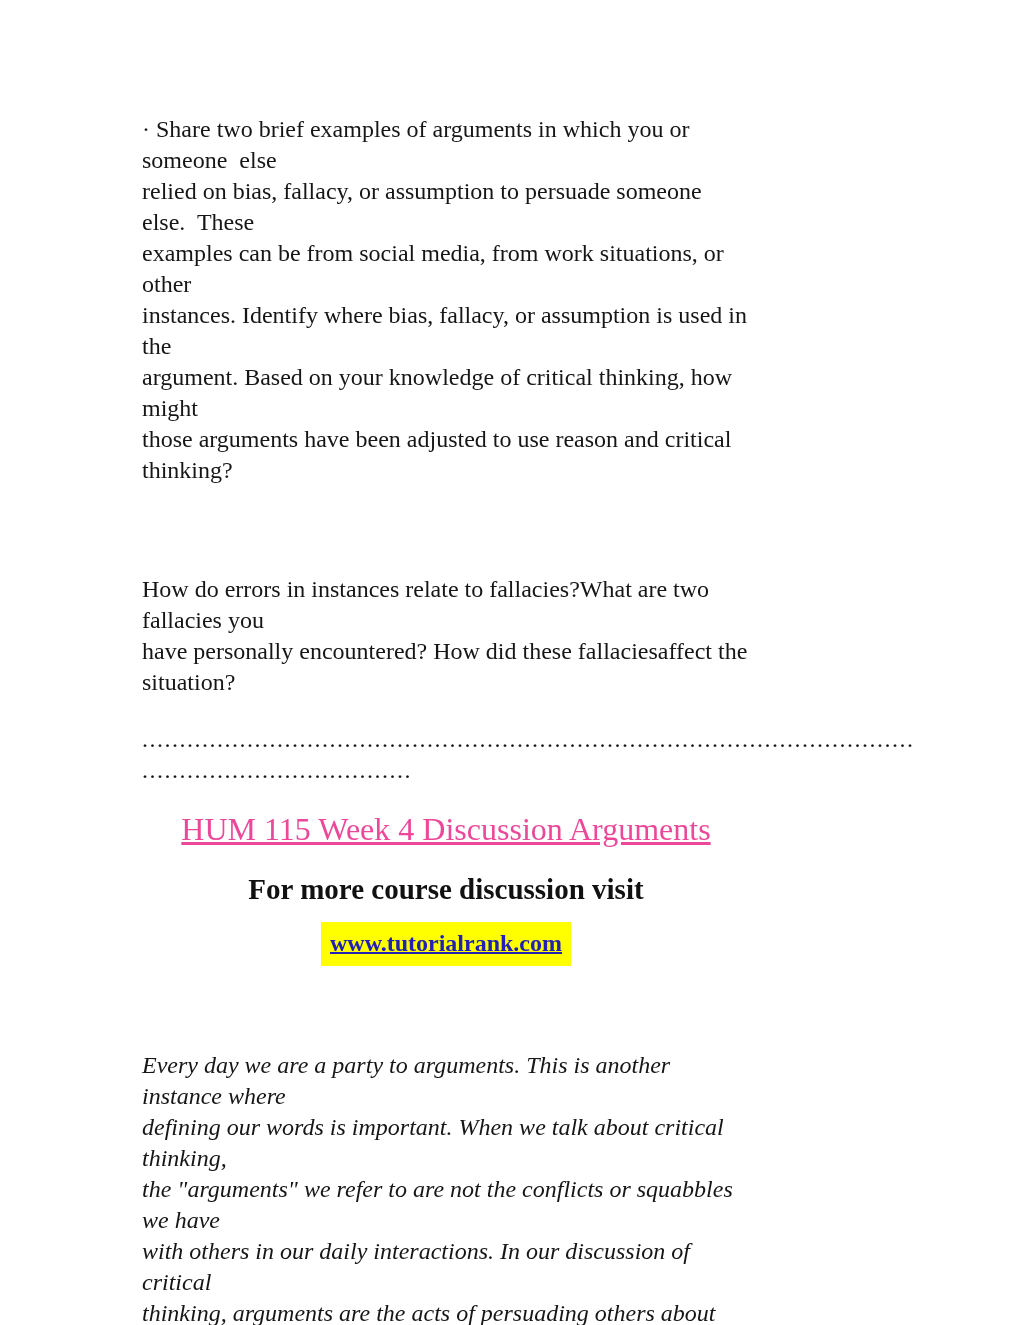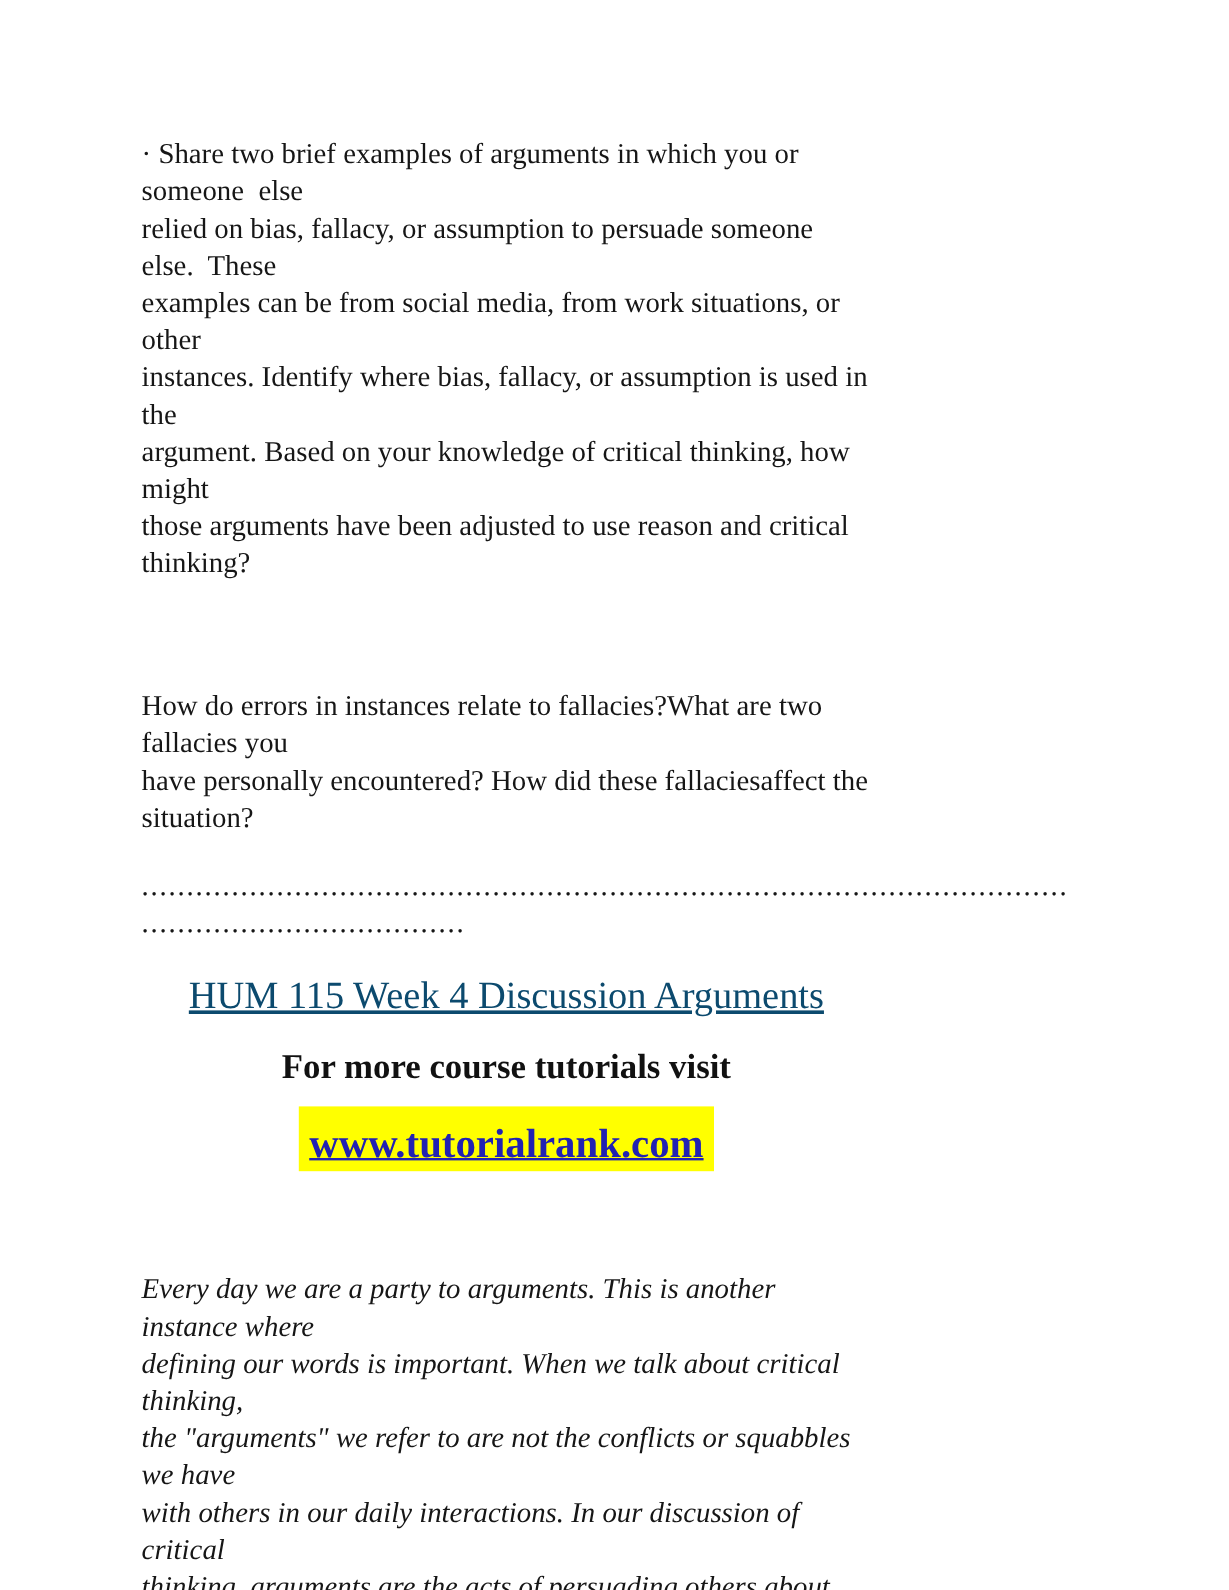--- a/index.html
+++ b/index.html
@@ -9,20 +9,21 @@
     height: 1325px;
     font-family: "Liberation Serif", "DejaVu Serif", serif;
     color: #161616;
     overflow: hidden;
   }
   .page {
     width: 826px;
     height: 1325px;
     background: #ffffff;
     padding: 114px 100px 0 118px;
+    margin-left: 24px;
   }
   .para {
     font-size: 24px;
     line-height: 31px;
     white-space: pre-wrap;
     color: #161616;
   }
   .para-questions {
     margin-top: 88px;
   }
@@ -34,46 +35,46 @@
     white-space: pre-wrap;
     color: #161616;
   }
   .title-row {
     margin-top: 22px;
     text-align: center;
   }
   .title-link {
     font-size: 32px;
     line-height: 42px;
-    color: #0c4a6e;
+    color: #ec4899;
     text-decoration: underline;
     cursor: pointer;
   }
   .subtitle {
     margin-top: 20px;
     text-align: center;
     font-size: 29px;
     line-height: 38px;
     font-weight: bold;
     color: #111111;
   }
   .link-row {
     margin-top: 14px;
     text-align: center;
   }
   .site-link {
     display: inline-block;
     background: #ffff00;
     color: #2222b2;
-    font-size: 34px;
+    font-size: 24px;
     line-height: 41px;
     font-weight: bold;
     text-decoration: underline;
     text-decoration-thickness: 2px;
-    padding: 11px 9px 2px 9px;
+    padding: 1px 9px 2px 9px;
     cursor: pointer;
   }
   .para-closing {
     margin-top: 84px;
     font-style: italic;
   }
 </style>
 </head>
 <body>
 
@@ -90,21 +91,21 @@
 have personally encountered? How did these fallaciesaffect the
 situation?</div>
 
   <div class="dotted">.......................................................................................................
 ....................................</div>
 
   <div class="title-row">
     <span class="title-link">HUM 115 Week 4 Discussion Arguments</span>
   </div>
 
-  <div class="subtitle">For more course tutorials visit</div>
+  <div class="subtitle">For more course discussion visit</div>
 
   <div class="link-row">
     <span class="site-link">www.tutorialrank.com</span>
   </div>
 
   <div class="para para-closing">Every day we are a party to arguments. This is another instance where
 defining our words is important. When we talk about critical thinking,
 the "arguments" we refer to are not the conflicts or squabbles we have
 with others in our daily interactions. In our discussion of critical
 thinking, arguments are the acts of persuading others about the value of

